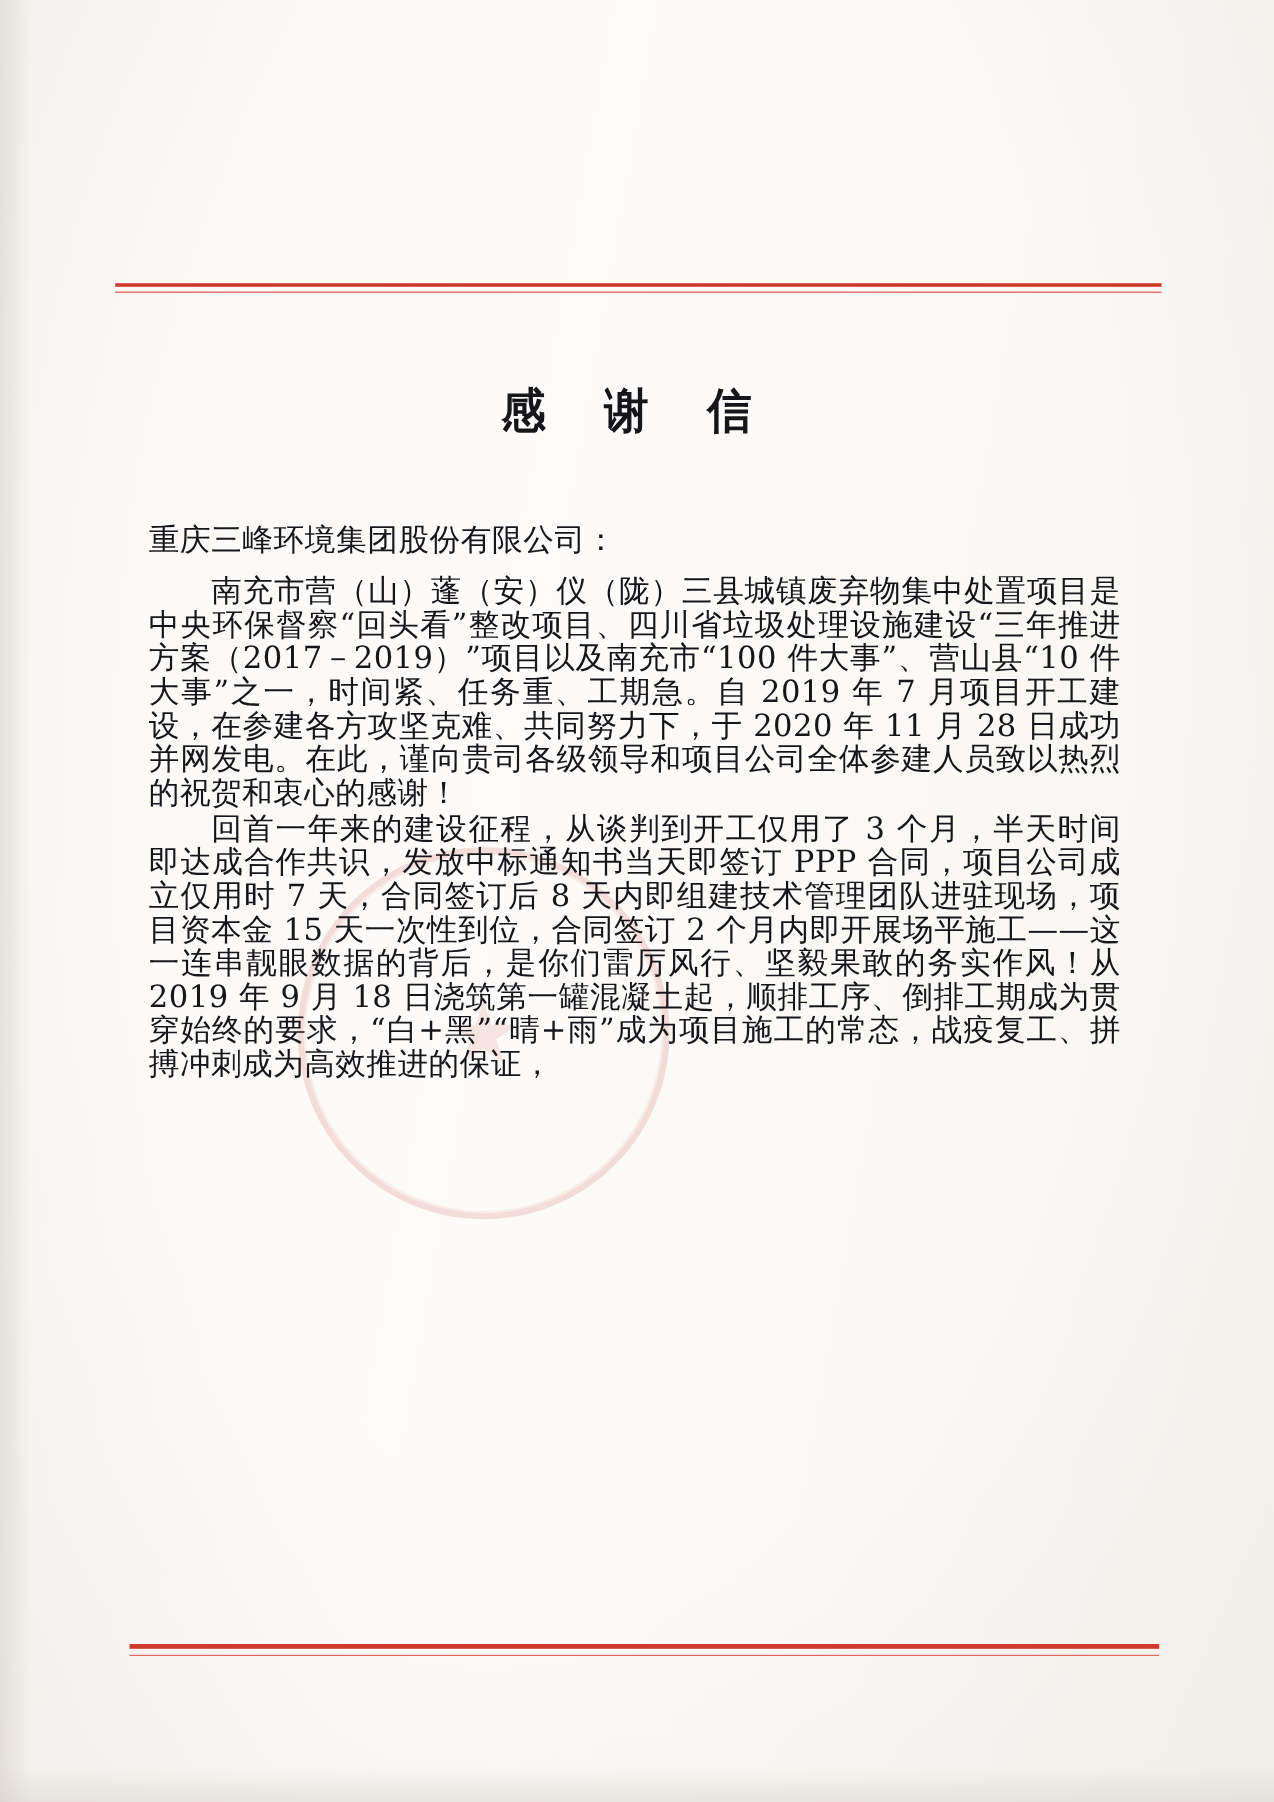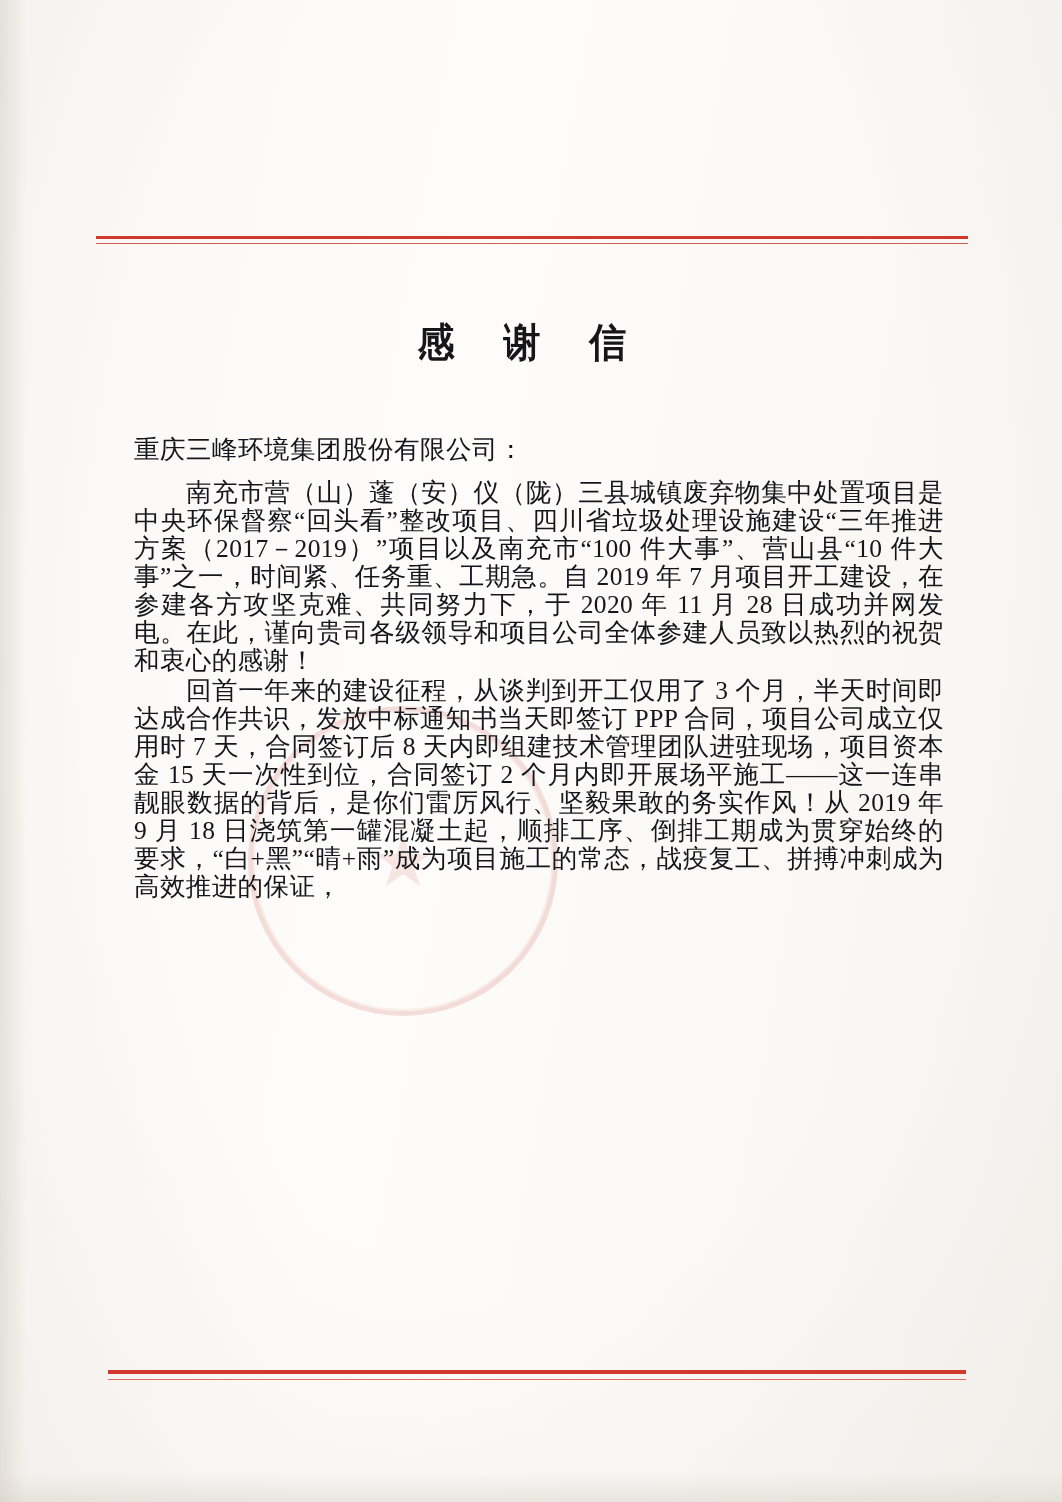--- a/index.html
+++ b/index.html
@@ -64,23 +64,22 @@
     text-align: center;
     font-size: 37px;
     font-weight: bold;
     letter-spacing: 18px;
     color: #16161a;
     transform: scaleY(1.08);
   }
   .body-block {
     position: absolute;
     top: 432px;
-    left: 134px;
+    left: 124px;
     width: 810px;
-    font-family: Liberation Serif, serif;
   }
   .salutation {
     font-size: 25.5px;
     color: #14161b;
     letter-spacing: 0.5px;
     margin-bottom: 12px;
   }
   .para {
     font-size: 25.5px;
     line-height: 28px;

